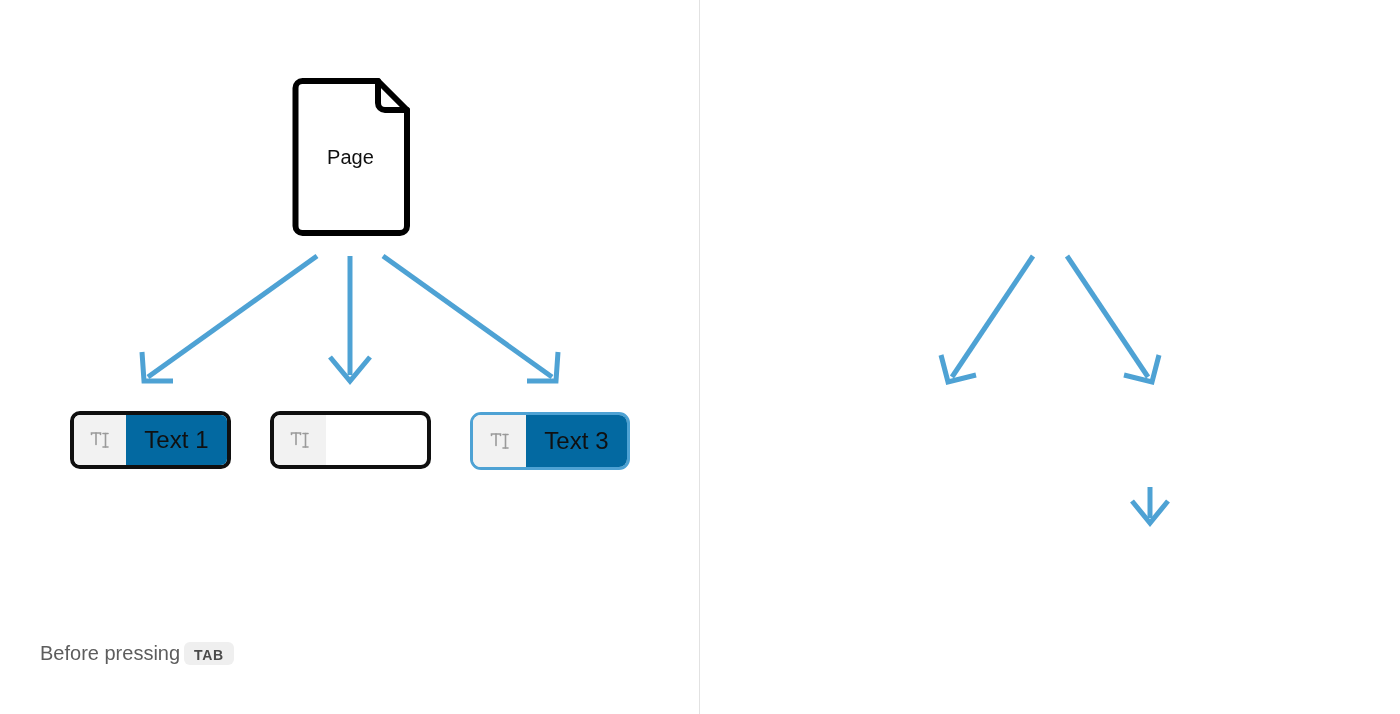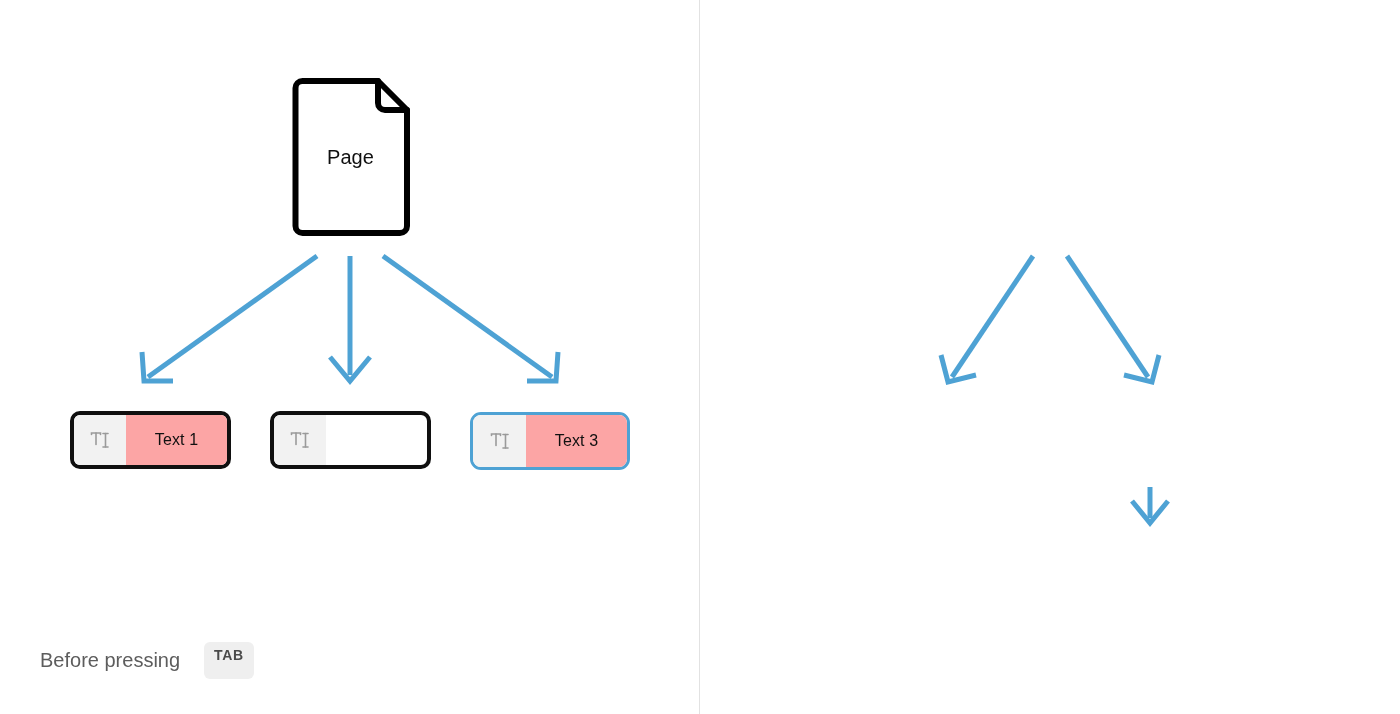--- a/index.html
+++ b/index.html
@@ -85,44 +85,44 @@
     flex: 0 0 52px;
   }
   .text-node.selected .icon-cell { width: 53px; flex: 0 0 53px; }
   .text-node .icon-cell svg { display: block; }
   .text-node .node-label {
     flex: 1 1 auto;
     display: flex;
     align-items: center;
     justify-content: center;
     padding: 8px 14px;
-    font-size: 16px;
+    font-size: 24px;
     color: #101010;
     white-space: nowrap;
-    background: #fca5a5;
+    background: #0369a1;
     letter-spacing: 0.1px;
   }
 
   
   .caption {
     position: absolute;
     display: flex;
     align-items: center;
-    gap: 24px;
+    gap: 4px;
     font-size: 20px;
     color: #5d5d5d;
     white-space: nowrap;
   }
   .caption .kbd {
     display: inline-flex;
     align-items: center;
     justify-content: center;
     background: #efefef;
     border-radius: 6px;
-    padding: 5px 10px 16px 10px;
+    padding: 5px 10px 2px 10px;
     font-size: 14px;
     font-weight: bold;
     letter-spacing: 0.6px;
     color: #4a4a4a;
   }
 </style>
 </head>
 <body>
 
 <div id="stage">

